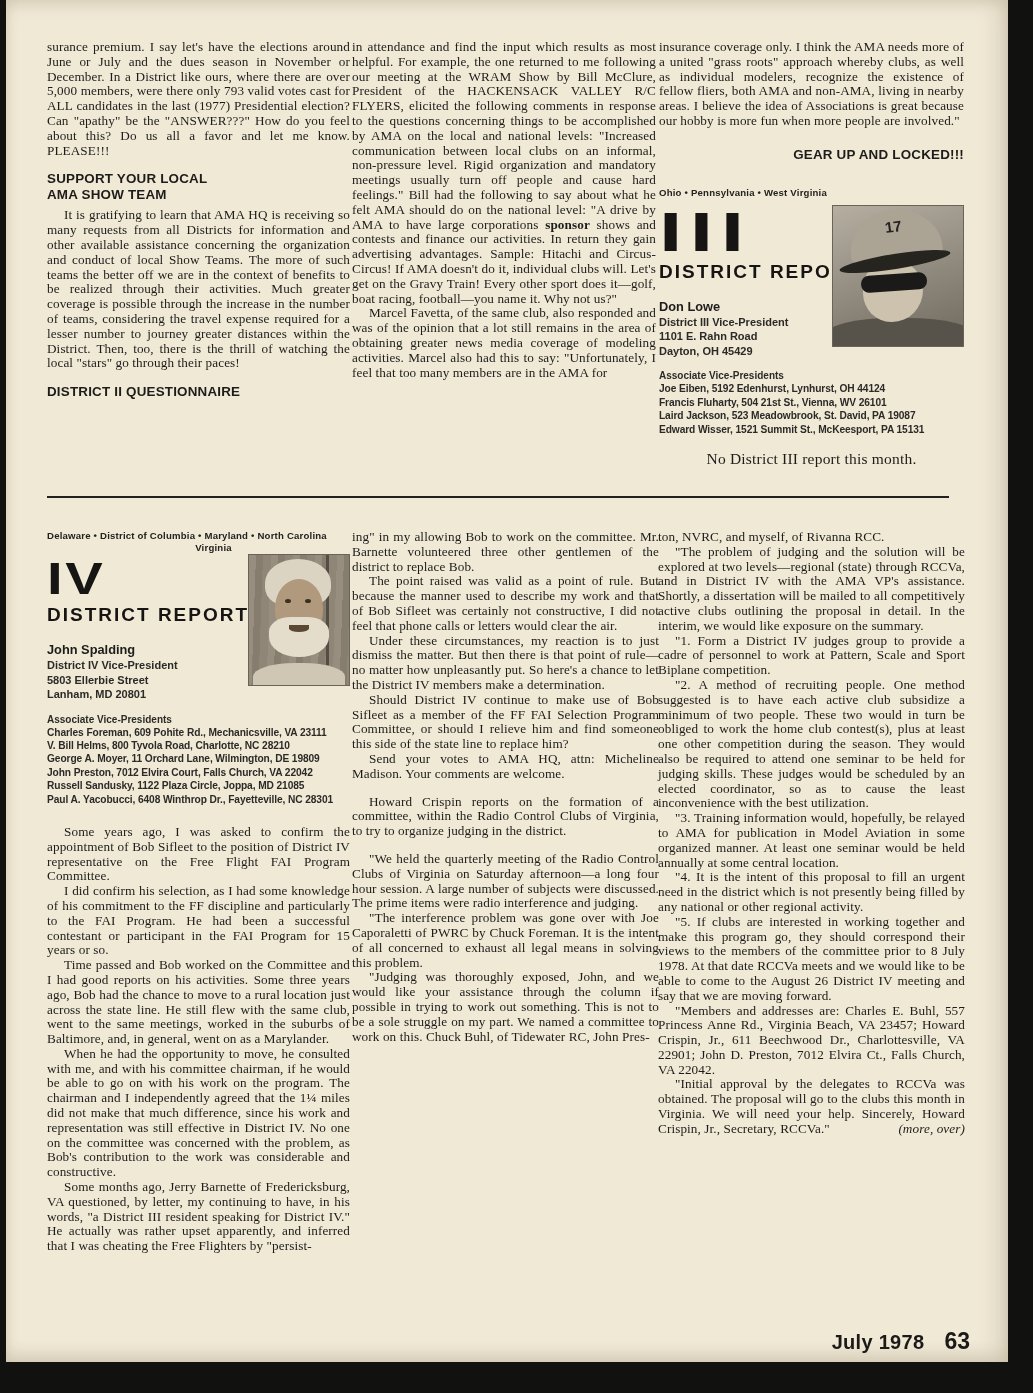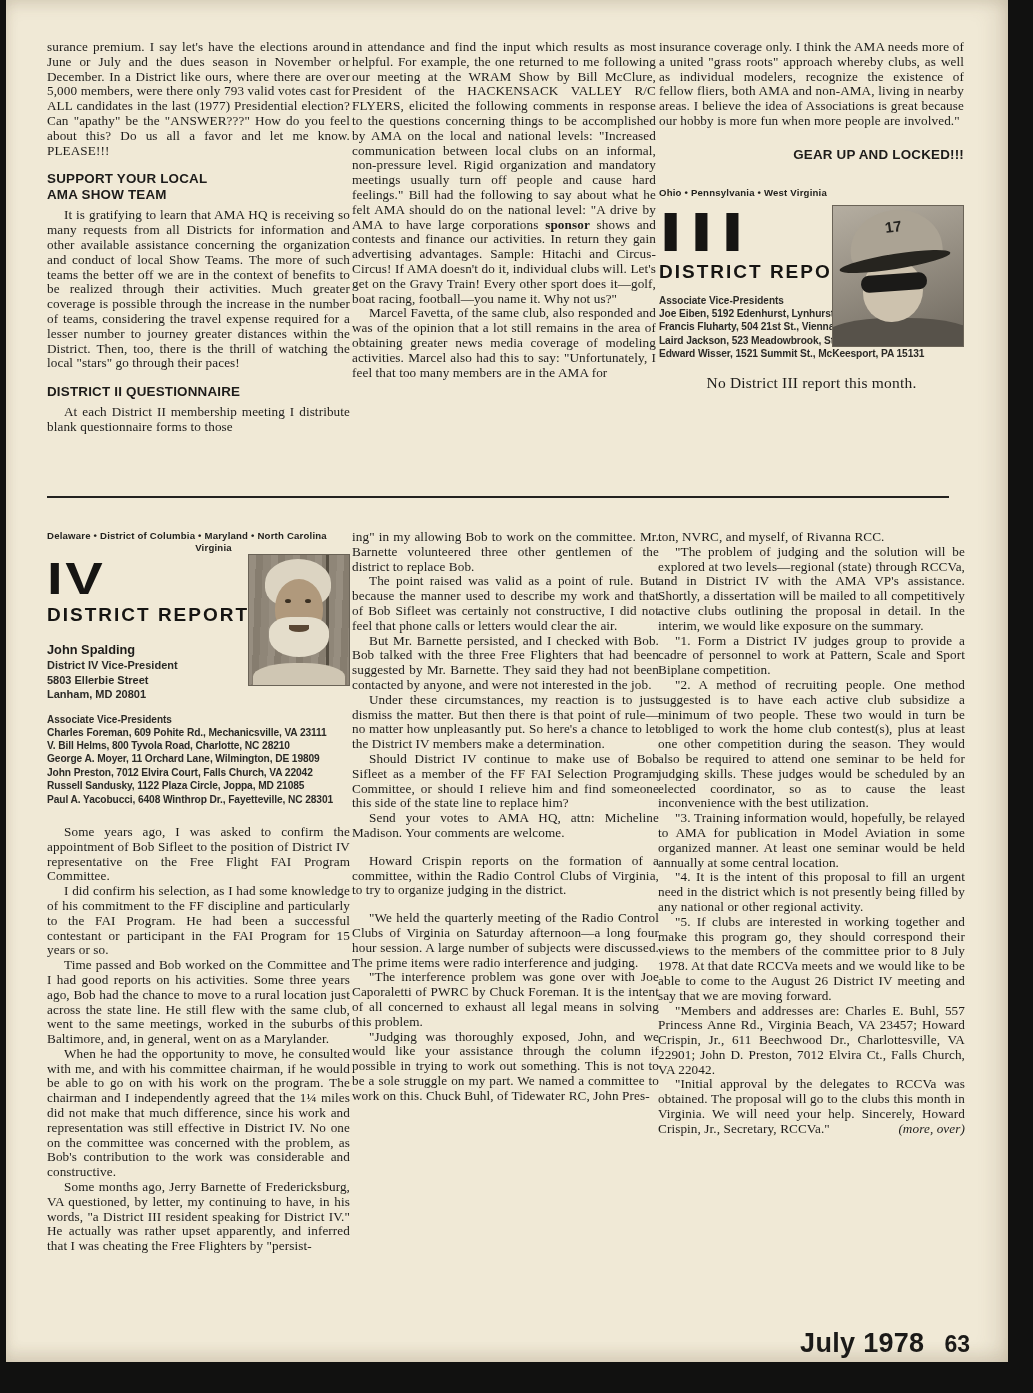--- a/index.html
+++ b/index.html
@@ -84,50 +84,55 @@
   .d4-eye{position:absolute;width:6px;height:4px;background:#3a2f22;border-radius:50%;top:44px;}
   .d4-eye.l{left:36px;} .d4-eye.r{left:56px;}
   .d4-beard{position:absolute;left:20px;top:62px;width:60px;height:40px;background:#e4ddcb;border-radius:40% 40% 55% 55%;}
   .d4-mouth{position:absolute;left:40px;top:70px;width:20px;height:7px;background:#5a4734;border-radius:0 0 50% 50%;}
   .d4-shirt{position:absolute;left:4px;bottom:-8px;width:92px;height:30px;background:#cfc6b3;border-radius:45% 45% 0 0;}
 
   .footer{
     position:absolute;top:1328px;right:38px;
     font-family:"Liberation Sans", sans-serif;color:#1b1a18;
   }
-  .footer .issue{font-size:27px;font-weight:700;letter-spacing:.3px;}
+  .footer .issue{font-size:20px;font-weight:700;letter-spacing:.3px;}
   .footer .pageno{font-size:23px;font-weight:700;margin-left:20px;margin-top:35px;}
 </style>
 </head>
 <body>
 
 <div class="page">
 
   <div class="col top-col1">
     <p class="body-text">surance premium. I say let's have the elections around June or July and the dues season in November or December. In a District like ours, where there are over 5,000 members, were there only 793 valid votes cast for ALL candidates in the last (1977) Presidential election? Can "apathy" be the "ANSWER???" How do you feel about this? Do us all a favor and let me know. PLEASE!!!</p>
     <h3 class="subhead">SUPPORT YOUR LOCAL
 AMA SHOW TEAM</h3>
     <p class="body-text indent">It is gratifying to learn that AMA HQ is receiving so many requests from all Districts for information and other available assistance concerning the organization and conduct of local Show Teams. The more of such teams the better off we are in the context of benefits to be realized through their activities. Much greater coverage is possible through the increase in the number of teams, considering the travel expense required for a lesser number to journey greater distances within the District. Then, too, there is the thrill of watching the local "stars" go through their paces!</p>
     <h3 class="subhead">DISTRICT II QUESTIONNAIRE</h3>
-    <p class="body-text indent">At each District II membership meeting I distribute blank questionnaire forms to those</p>
   </div>
 
   <div class="col top-col2">
     <p class="body-text"><span>in attendance and find the input which results as most helpful. For example, the one returned to me following our meeting at the WRAM Show by Bill McClure, President of the HACKENSACK VALLEY R/C FLYERS, elicited the following comments in response to the questions concerning things to be accomplished by AMA on the local and national levels: "Increased communication between local clubs on an informal, non-pressure level. Rigid organization and mandatory meetings usually turn off people and cause hard feelings." Bill had the following to say about what he felt AMA should do on the national level: "A drive by AMA to have large corporations </span><b>sponsor</b><span> shows and contests and finance our activities. In return they gain advertising advantages. Sample: Hitachi and Circus-Circus! If AMA doesn't do it, individual clubs will. Let's get on the Gravy Train! Every other sport does it—golf, boat racing, football—you name it. Why not us?"</span></p>
     <p class="body-text indent">Marcel Favetta, of the same club, also responded and was of the opinion that a lot still remains in the area of obtaining greater news media coverage of modeling activities. Marcel also had this to say: "Unfortunately, I feel that too many members are in the AMA for</p>
   </div>
 
   <div class="col top-col3">
     <p class="body-text">insurance coverage only. I think the AMA needs more of a united "grass roots" approach whereby clubs, as well as individual modelers, recognize the existence of fellow fliers, both AMA and non-AMA, living in nearby areas. I believe the idea of Associations is great because our hobby is more fun when more people are involved."</p>
     <h3 class="subhead centered">GEAR UP AND LOCKED!!!</h3>
 
     <div class="district-header dh-3">
       <div class="states">Ohio • Pennsylvania • West Virginia</div>
       <div class="numeral numeral-3">III</div>
       <div class="district-title">DISTRICT REPORT</div>
+      <div class="officer">
+        <div class="officer-name">Don Lowe</div>
+        <div class="officer-line">District III Vice-President</div>
+        <div class="officer-line">1101 E. Rahn Road</div>
+        <div class="officer-line">Dayton, OH 45429</div>
+      </div>
       <div class="photo photo-d3">
         <div class="d3-torso"></div>
         <div class="d3-face"></div>
         <div class="d3-cap"></div>
         <div class="d3-capnum">17</div>
         <div class="d3-brim"></div>
         <div class="d3-glasses"></div>
       </div>
     </div>
     <div class="associates">
@@ -177,21 +182,20 @@
     <p class="body-text indent" style="margin-top:19px">Some years ago, I was asked to confirm the appointment of Bob Sifleet to the position of District IV representative on the Free Flight FAI Program Committee.</p>
     <p class="body-text indent">I did confirm his selection, as I had some knowledge of his commitment to the FF discipline and particularly to the FAI Program. He had been a successful contestant or participant in the FAI Program for 15 years or so.</p>
     <p class="body-text indent">Time passed and Bob worked on the Committee and I had good reports on his activities. Some three years ago, Bob had the chance to move to a rural location just across the state line. He still flew with the same club, went to the same meetings, worked in the suburbs of Baltimore, and, in general, went on as a Marylander.</p>
     <p class="body-text indent">When he had the opportunity to move, he consulted with me, and with his committee chairman, if he would be able to go on with his work on the program. The chairman and I independently agreed that the 1¼ miles did not make that much difference, since his work and representation was still effective in District IV. No one on the committee was concerned with the problem, as Bob's contribution to the work was considerable and constructive.</p>
     <p class="body-text indent">Some months ago, Jerry Barnette of Fredericksburg, VA questioned, by letter, my continuing to have, in his words, "a District III resident speaking for District IV." He actually was rather upset apparently, and inferred that I was cheating the Free Flighters by "persist-</p>
   </div>
 
   <div class="col bot-col2">
     <p class="body-text">ing" in my allowing Bob to work on the committee. Mr. Barnette volunteered three other gentlemen of the district to replace Bob.</p>
     <p class="body-text indent">The point raised was valid as a point of rule. But because the manner used to describe my work and that of Bob Sifleet was certainly not constructive, I did not feel that phone calls or letters would clear the air.</p>
-    <p class="body-text indent">But Mr. Barnette persisted, and I checked with Bob. Bob talked with the three Free Flighters that had been suggested by Mr. Barnette. They said they had not been contacted by anyone, and were not interested in the job.</p>
     <p class="body-text indent">Under these circumstances, my reaction is to just dismiss the matter. But then there is that point of rule—no matter how unpleasantly put. So here's a chance to let the District IV members make a determination.</p>
     <p class="body-text indent">Should District IV continue to make use of Bob Sifleet as a member of the FF FAI Selection Program Committee, or should I relieve him and find someone this side of the state line to replace him?</p>
     <p class="body-text indent">Send your votes to AMA HQ, attn: Micheline Madison. Your comments are welcome.</p>
     <p class="body-text indent gap">Howard Crispin reports on the formation of a committee, within the Radio Control Clubs of Virginia, to try to organize judging in the district.</p>
     <p class="body-text indent gap">"We held the quarterly meeting of the Radio Control Clubs of Virginia on Saturday afternoon—a long four hour session. A large number of subjects were discussed. The prime items were radio interference and judging.</p>
     <p class="body-text indent">"The interference problem was gone over with Joe Caporaletti of PWRC by Chuck Foreman. It is the intent of all concerned to exhaust all legal means in solving this problem.</p>
     <p class="body-text indent">"Judging was thoroughly exposed, John, and we would like your assistance through the column if possible in trying to work out something. This is not to be a sole struggle on my part. We named a committee to work on this. Chuck Buhl, of Tidewater RC, John Pres-</p>
   </div>
 
   <div class="col bot-col3">

